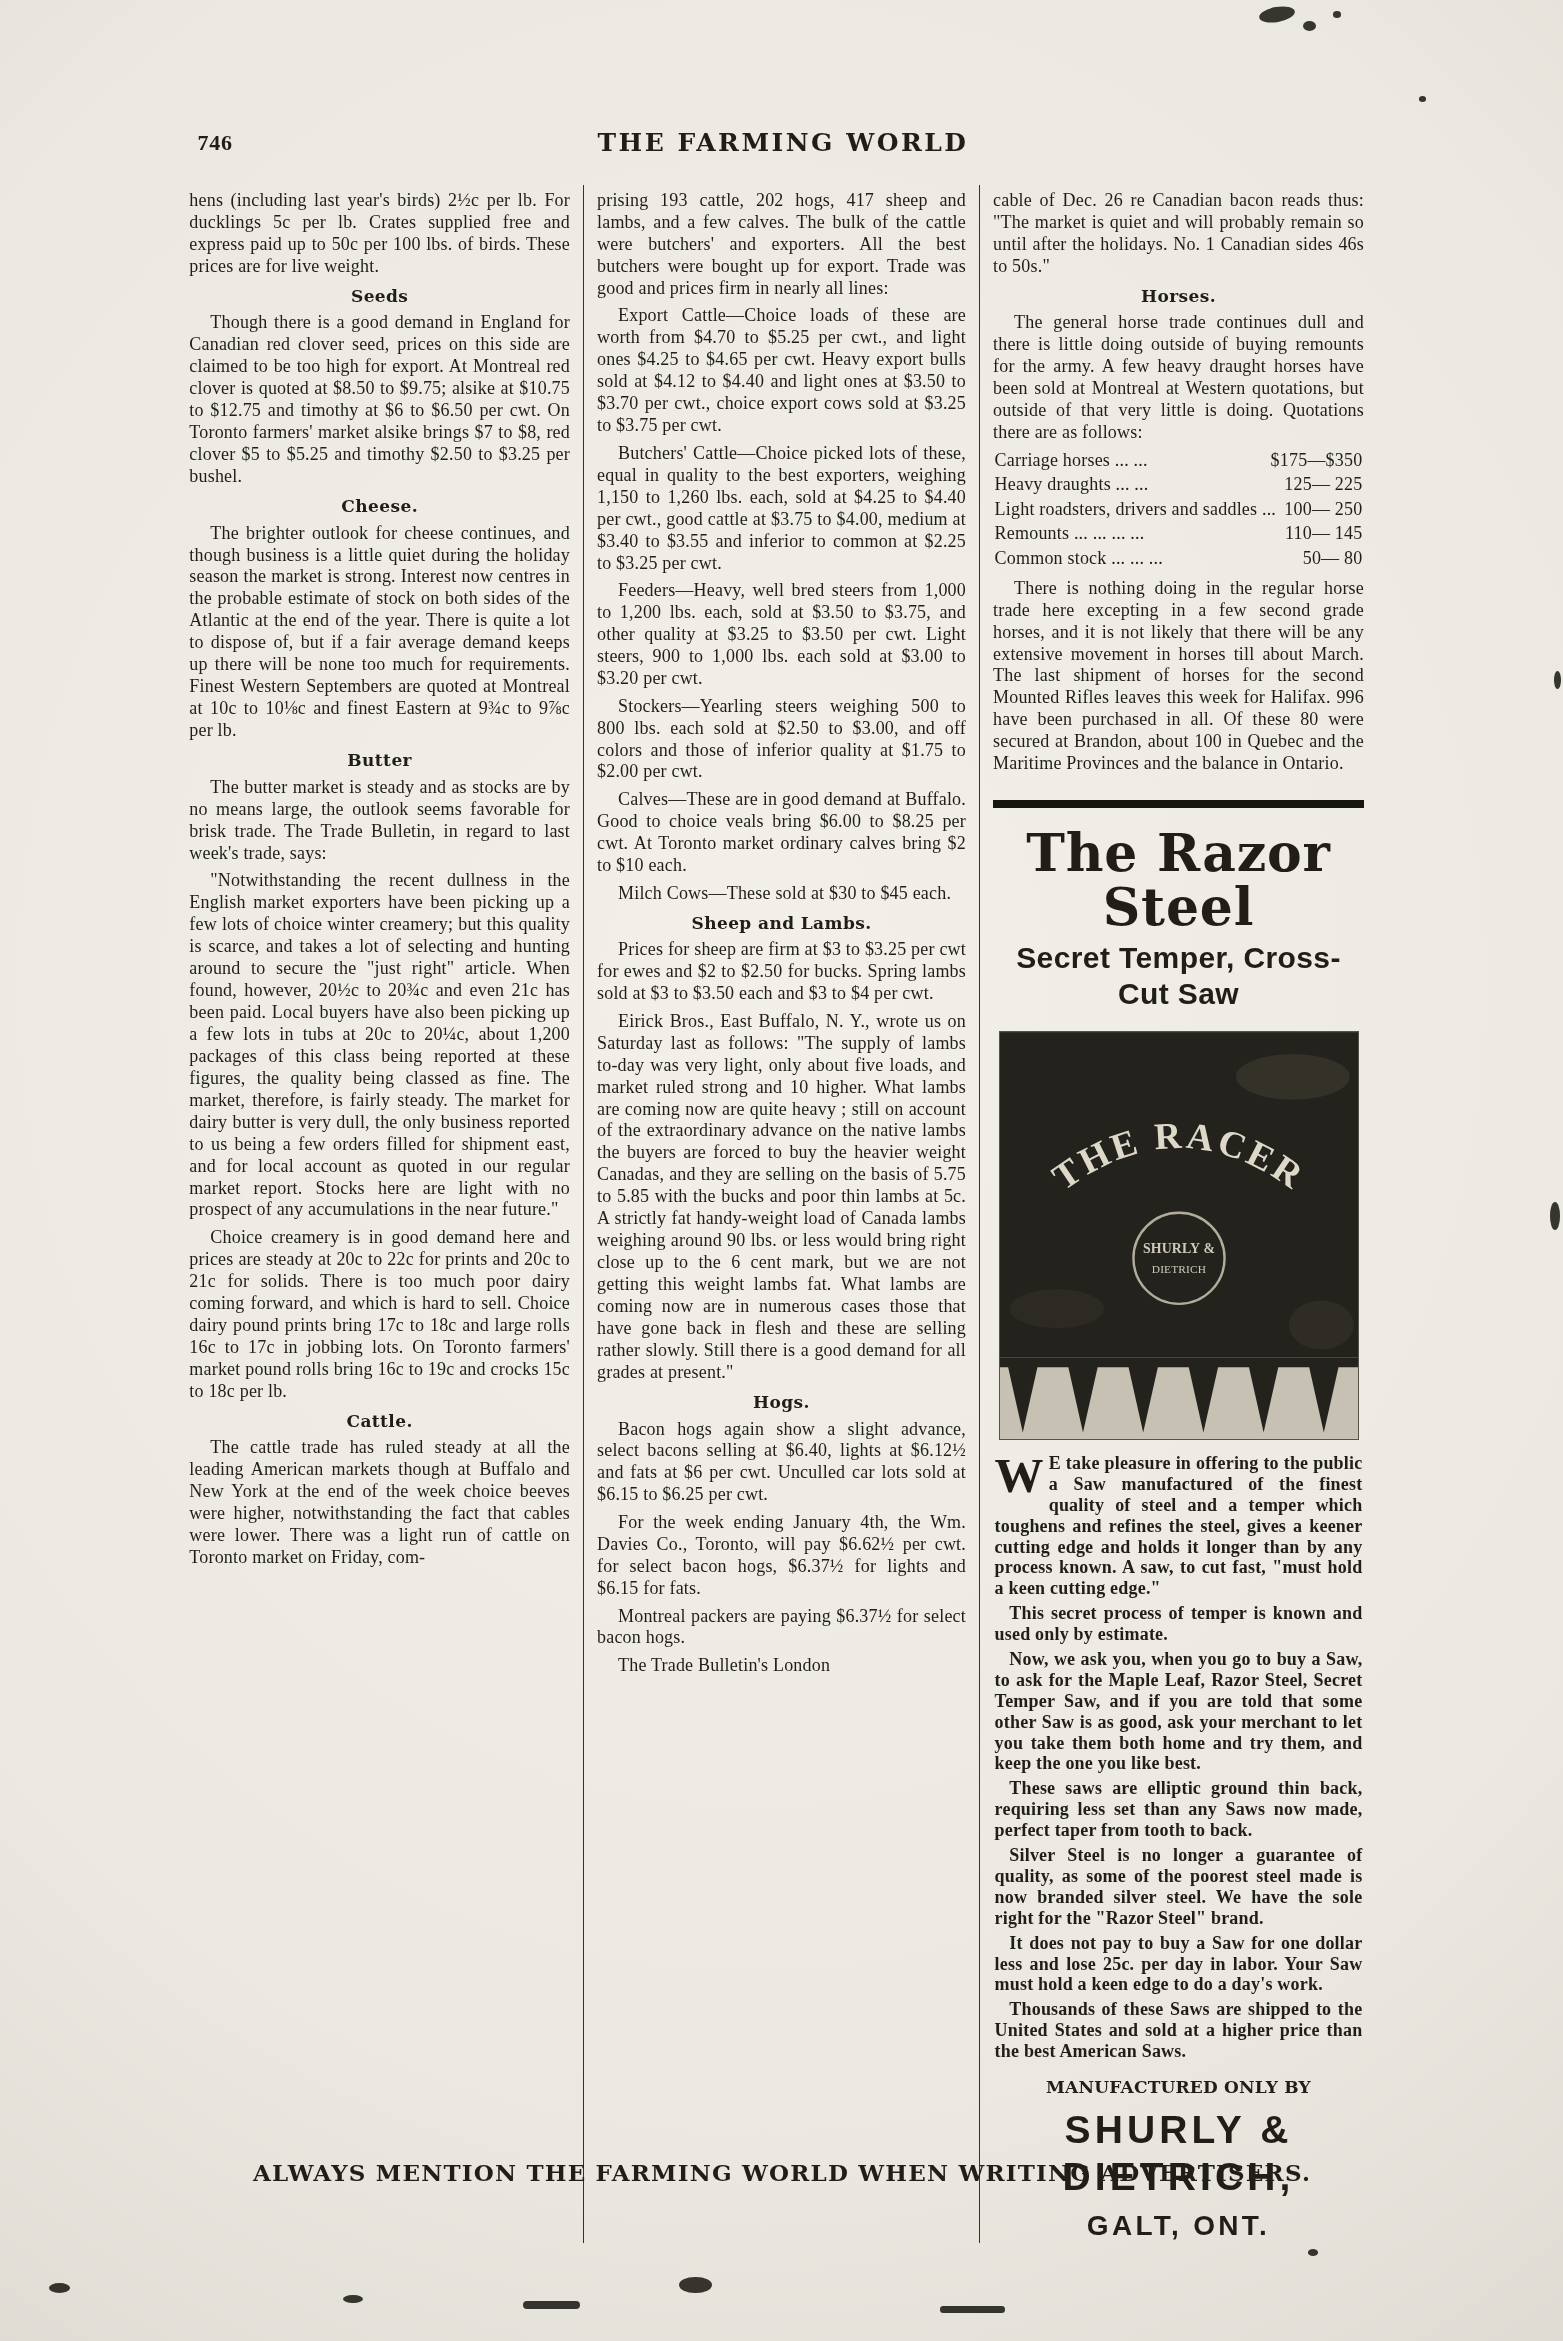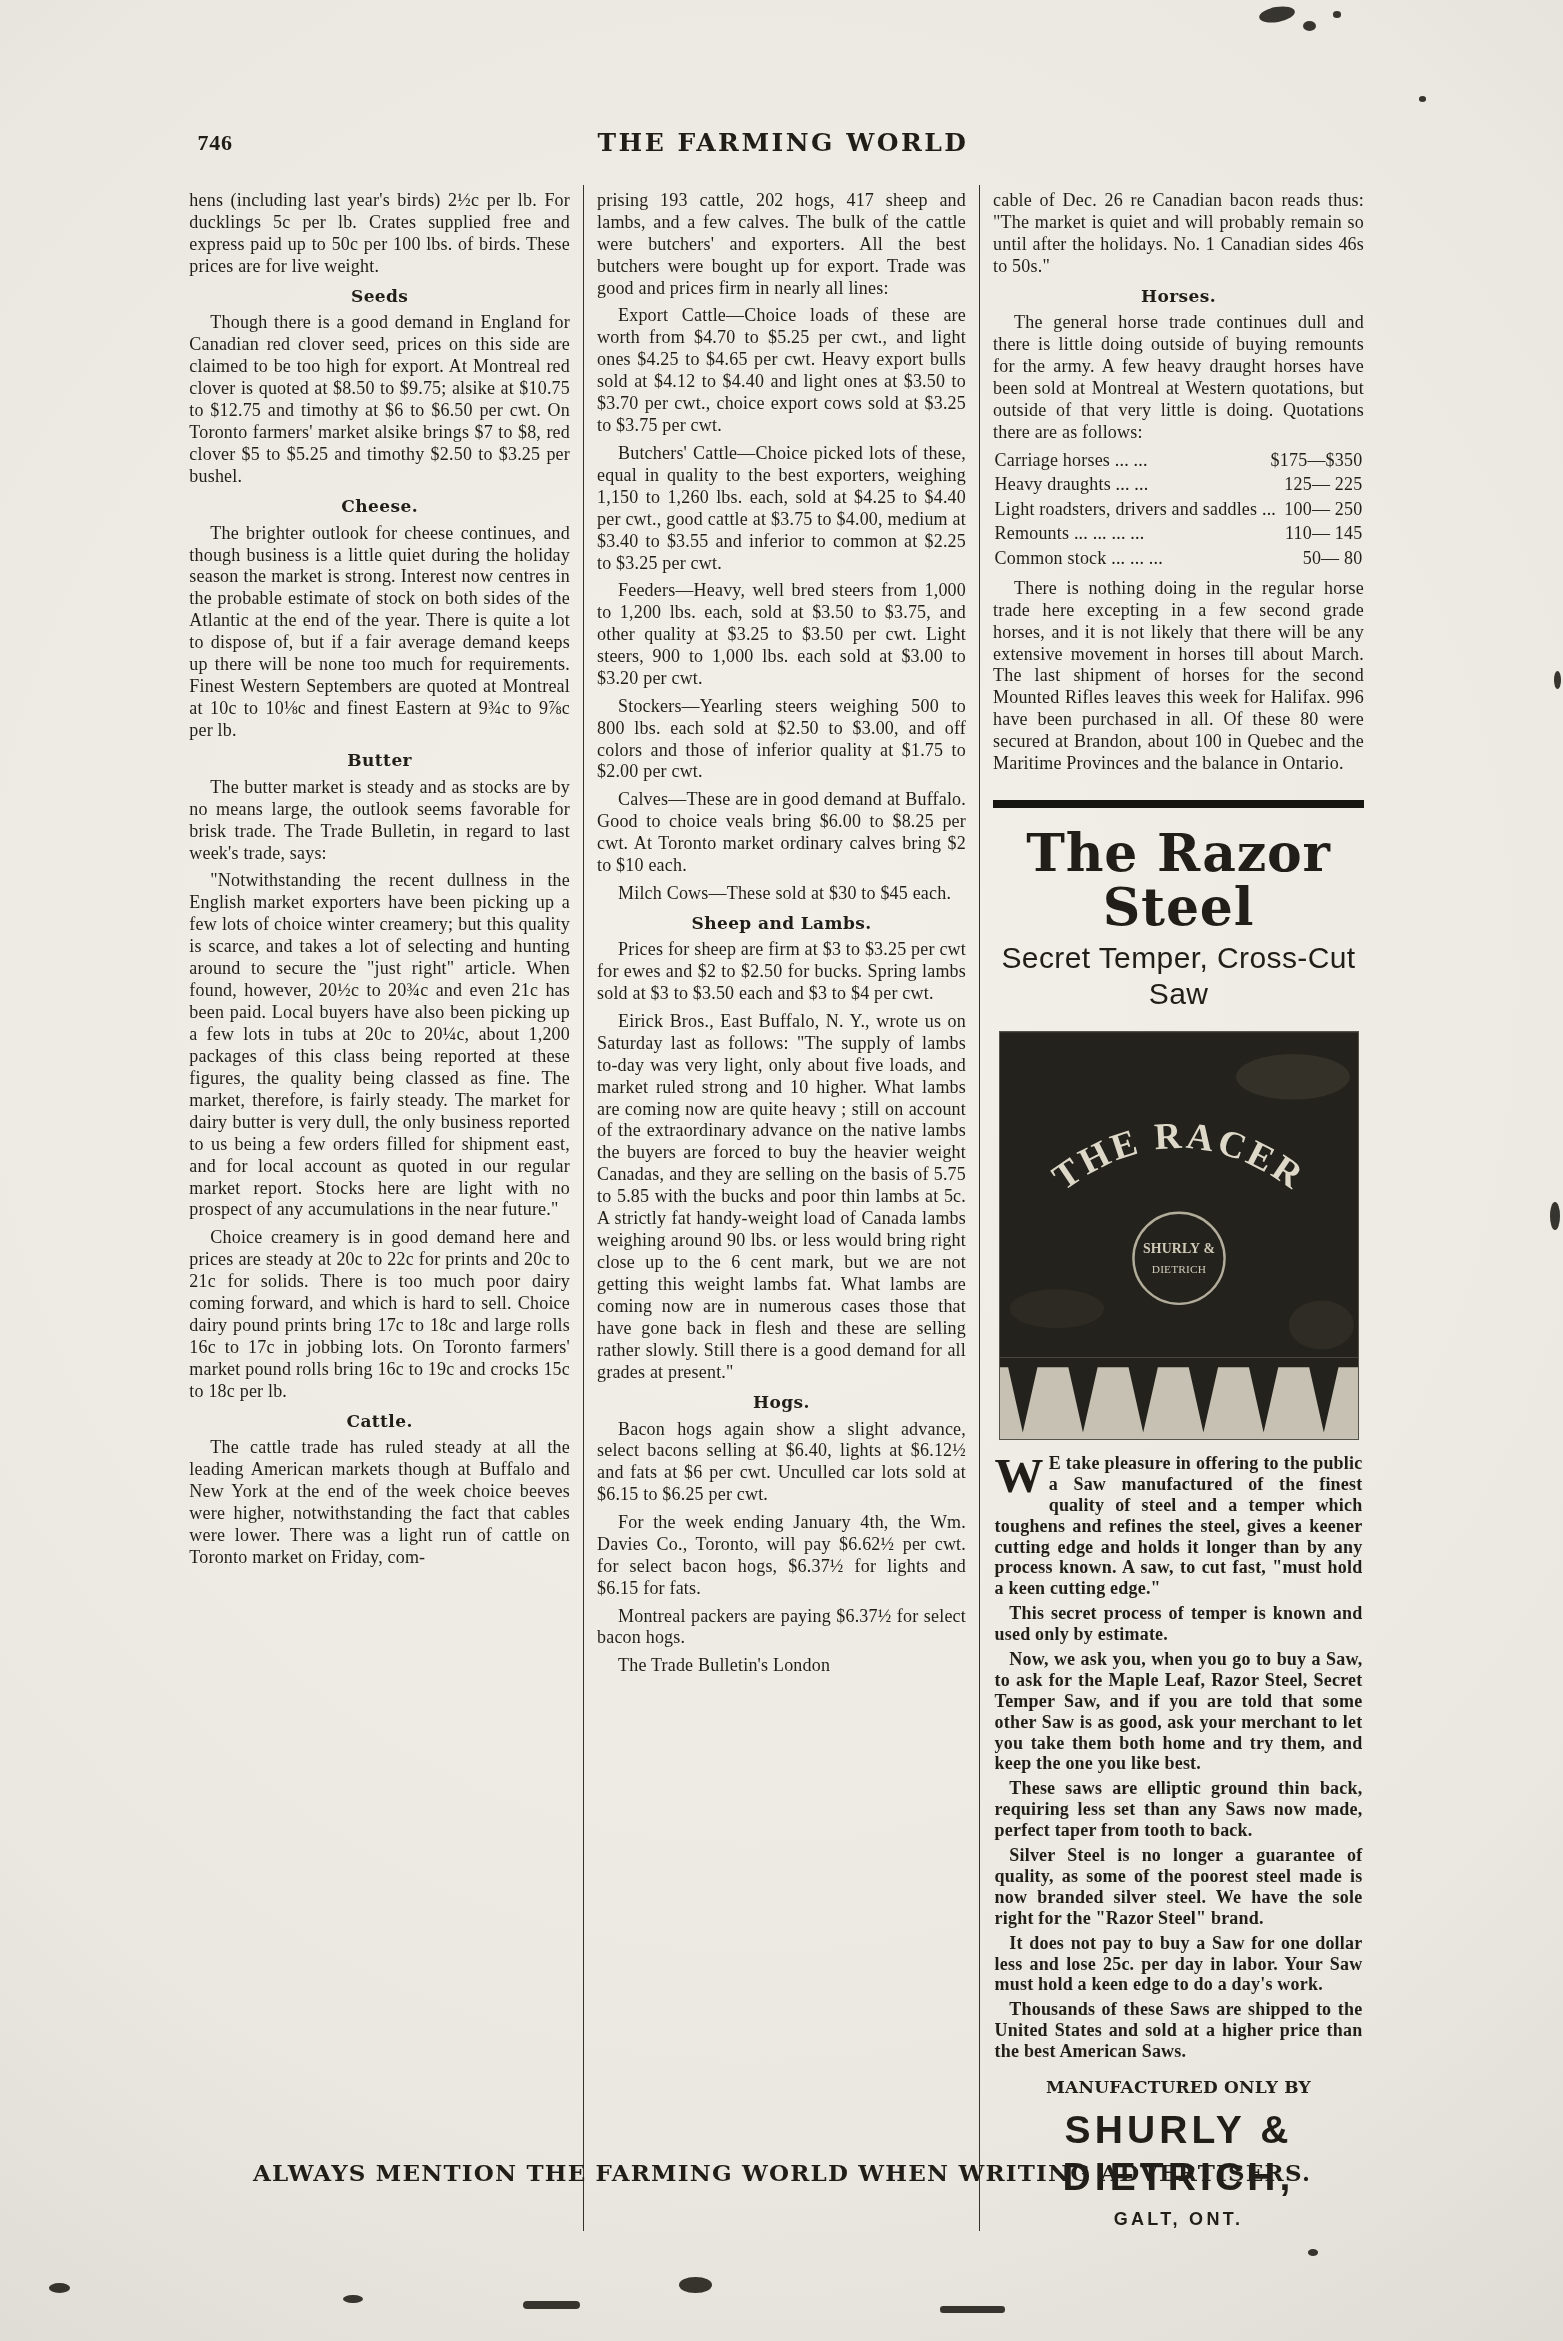--- a/index.html
+++ b/index.html
@@ -36,30 +36,30 @@
   .quote-table{margin:4.9px 0 8.2px;padding:0 1.6px}
   .qrow{display:flex;justify-content:space-between;align-items:flex-end;margin-bottom:2.5px}
   .qlabel{flex:1 1 auto;padding-right:6.5px}
   .qval{white-space:nowrap}
   .ad{margin-top:24.5px;border-top:8.2px solid #17150f;padding:16.4px 1.6px 0}
   .ad-h1{
     text-align:center;font-family:"DejaVu Serif",serif;font-weight:bold;
     font-size:52px;line-height:1.05;margin:1.6px 0 4.9px;letter-spacing:0.8px;
   }
   .ad-h2{
-    text-align:center;font-family:"Liberation Sans",sans-serif;font-weight:normal;
+    text-align:center;font-family:"Liberation Sans",sans-serif;font-weight:bold;
     font-size:30px;margin:0 0 18px;letter-spacing:0.4px;
   }
   .ad-img{display:block;margin:0 auto 13px;border:0.8px solid #55524a}
   .ad-body p{margin:0 0 4.1px;font-size:18px;line-height:1.16;font-weight:bold;text-indent:14.7px;text-align:justify}
   .ad-body p.dropcap{text-indent:0}
   .ad-body p.dropcap::first-letter{float:left;font-size:49px;line-height:39px;padding:3.3px 4.9px 0 0}
   .ad-mfg{margin:14.7px 0 8.2px;text-align:center;font-weight:bold;font-size:17px;font-family:"DejaVu Serif",serif}
   .ad-co{text-align:center;font-weight:bold;font-size:39px;letter-spacing:4.1px;font-family:"Liberation Sans",sans-serif}
-  .ad-city{margin-top:8.2px;text-align:center;font-weight:bold;font-size:18px;letter-spacing:3.3px;font-family:"Liberation Sans",sans-serif}
+  .ad-city{margin-top:8.2px;text-align:center;font-weight:bold;font-size:28px;letter-spacing:3.3px;font-family:"Liberation Sans",sans-serif}
   .footer{
     position:absolute;left:0;width:100%;top:2159px;text-align:center;
     font-weight:bold;font-size:23px;letter-spacing:1.2px;font-family:"DejaVu Serif",serif;
   }
   .speck{position:absolute;background:#17150f;border-radius:50%;opacity:.85}
 </style>
 </head>
 <body>
 
 <div class="paper">

